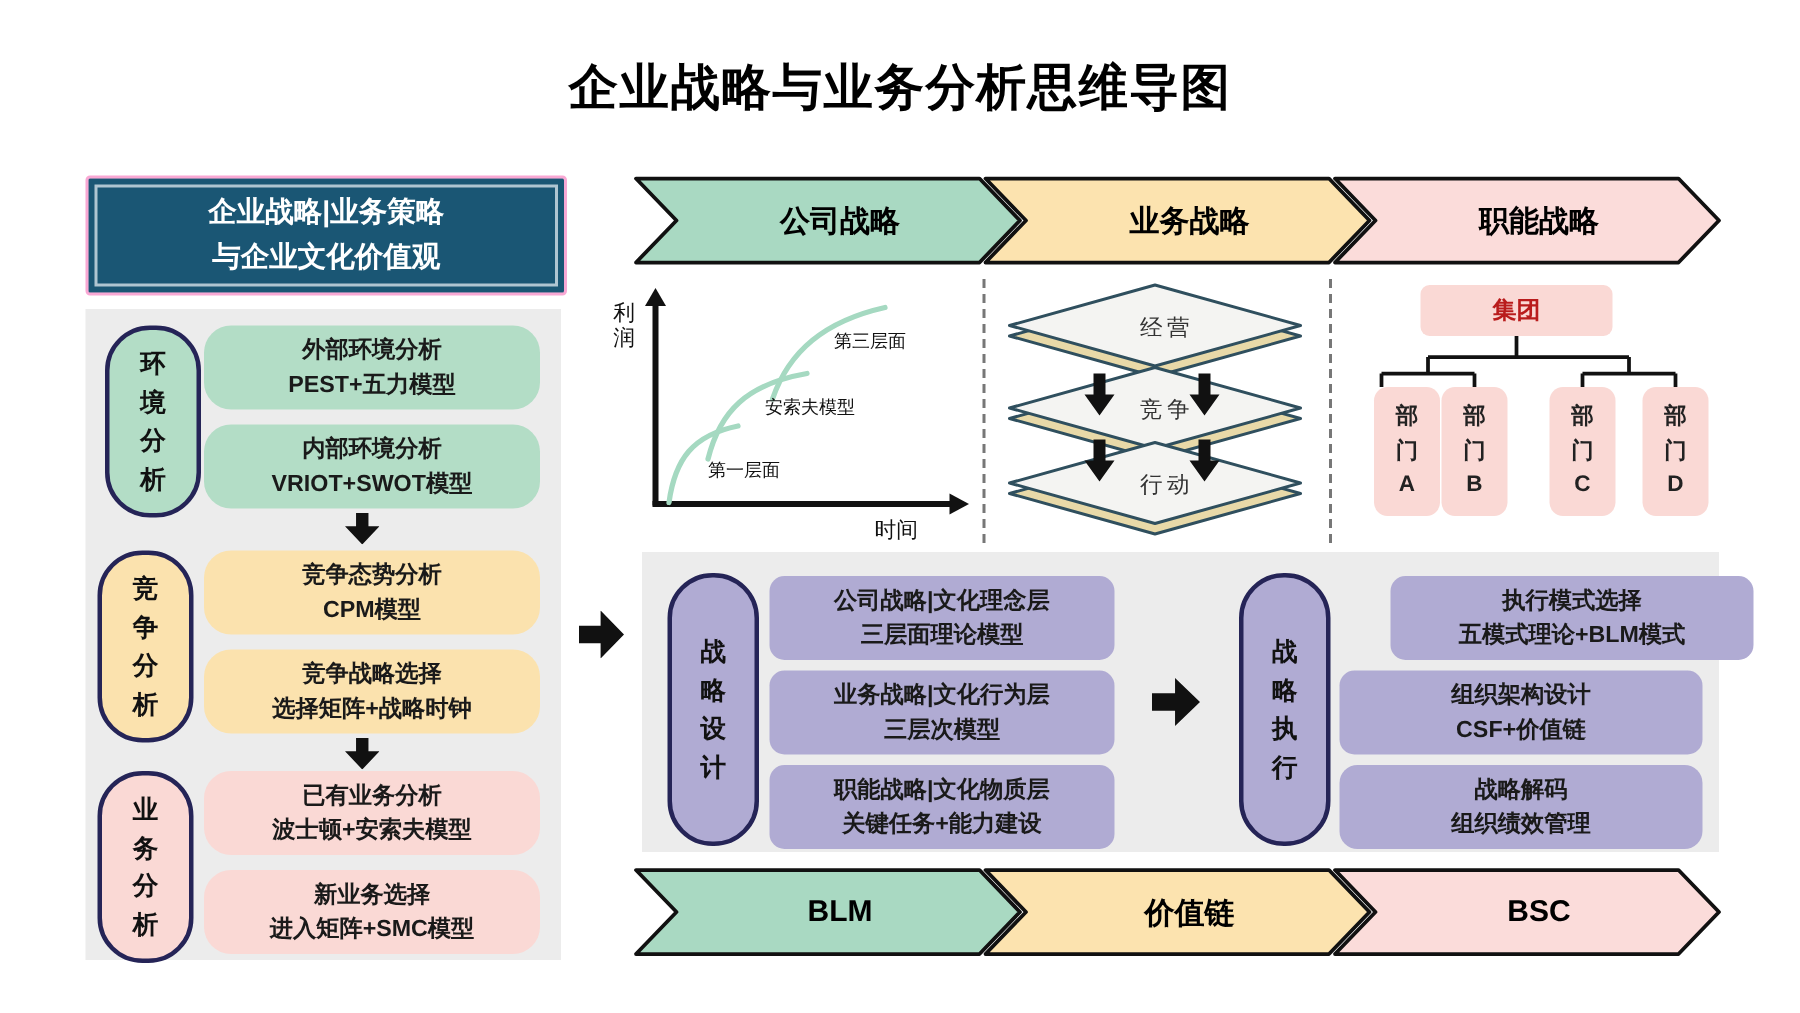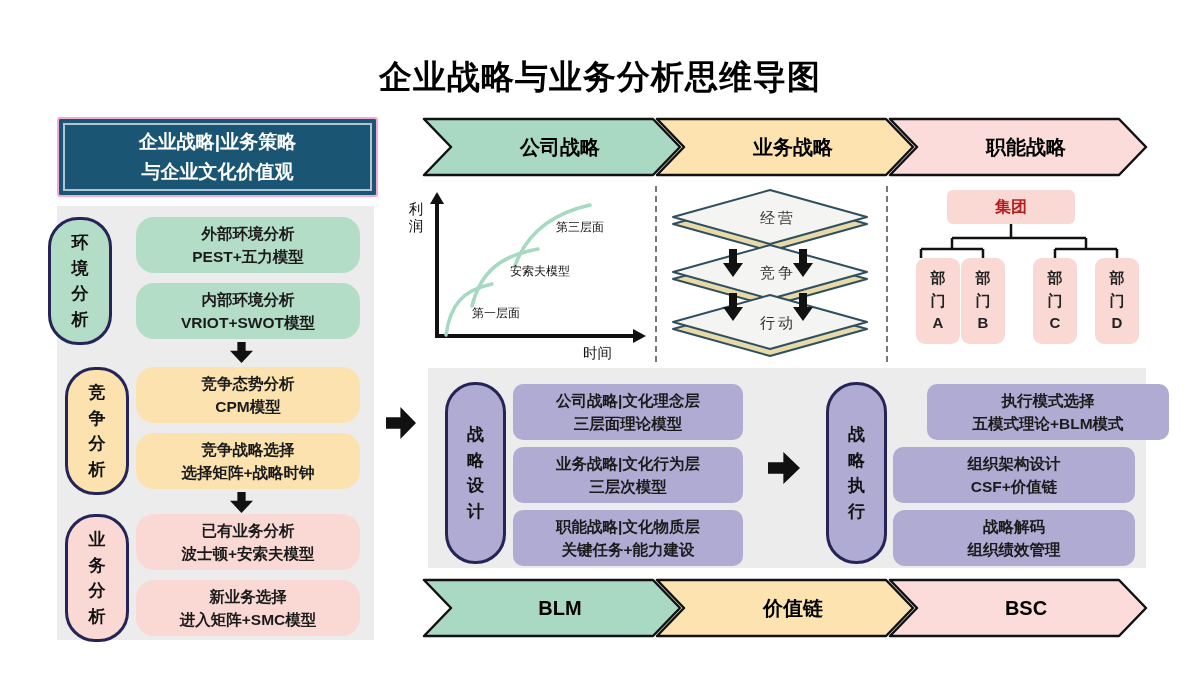--- a/index.html
+++ b/index.html
@@ -1,21 +1,21 @@
 <!DOCTYPE html>
 <html><head>
 <meta charset="utf-8">
 <style>
   html,body{margin:0;padding:0;background:#fff;}
   #stage{position:relative;width:1200px;height:675px;background:#fff;overflow:hidden;
          font-family:"Liberation Sans","DejaVu Sans",sans-serif;color:#111;}
   .abs{position:absolute;}
 
   
-  .title{left:0;top:55px;width:1200px;text-align:center;font-size:33px;font-weight:800;letter-spacing:1px;color:#000;}
+  .title{left:0;top:36px;width:1200px;text-align:center;font-size:33px;font-weight:800;letter-spacing:1px;color:#000;}
 
   
   .gray{background:#ececec;}
 
   
   .teal{left:57px;top:117px;width:317px;height:76px;background:#1a5674;border:2px solid #f9a8d4;border-radius:3px;
         box-shadow:inset 0 0 0 4px #1a5674, inset 0 0 0 6px rgba(225,235,240,.75);
         display:flex;flex-direction:column;justify-content:center;align-items:center;
         color:#fff;font-weight:700;font-size:19px;line-height:1.6;text-align:center;}
 
@@ -61,21 +61,21 @@
 
   <div class="abs title">企业战略与业务分析思维导图</div>
 
   <div class="abs teal">
     <span>企业战略|业务策略</span>
     <span>与企业文化价值观</span>
   </div>
 
   <div class="abs gray" style="left:57px;top:206px;width:317px;height:434px;"></div>
 
-  <div class="abs pill green" style="left:48px;top:217px;width:58px;height:122px;align-items:center;">
+  <div class="abs pill green" style="left:70px;top:217px;width:58px;height:122px;align-items:center;">
     <div class="vwrap">环境分析</div>
   </div>
   <div class="abs card green" style="left:136px;top:217px;width:224px;height:56px;">
     <span class="l1">外部环境分析</span>
     <span class="l2">PEST+五力模型</span>
   </div>
   <div class="abs card green" style="left:136px;top:283px;width:224px;height:56px;">
     <span class="l1">内部环境分析</span>
     <span class="l2">VRIOT+SWOT模型</span>
   </div>

